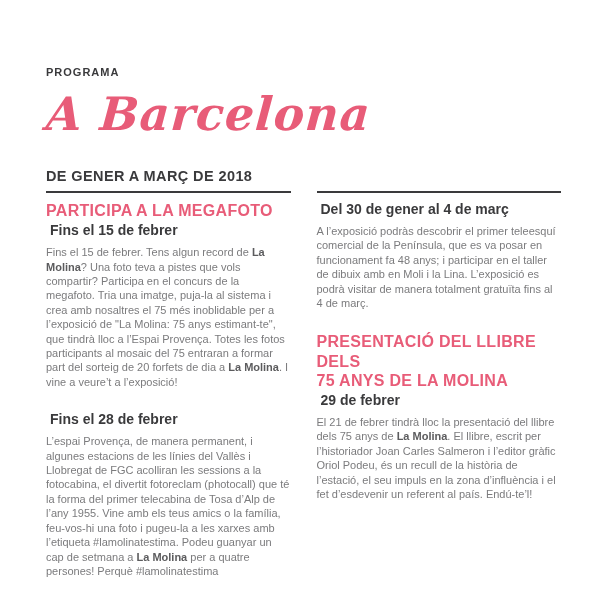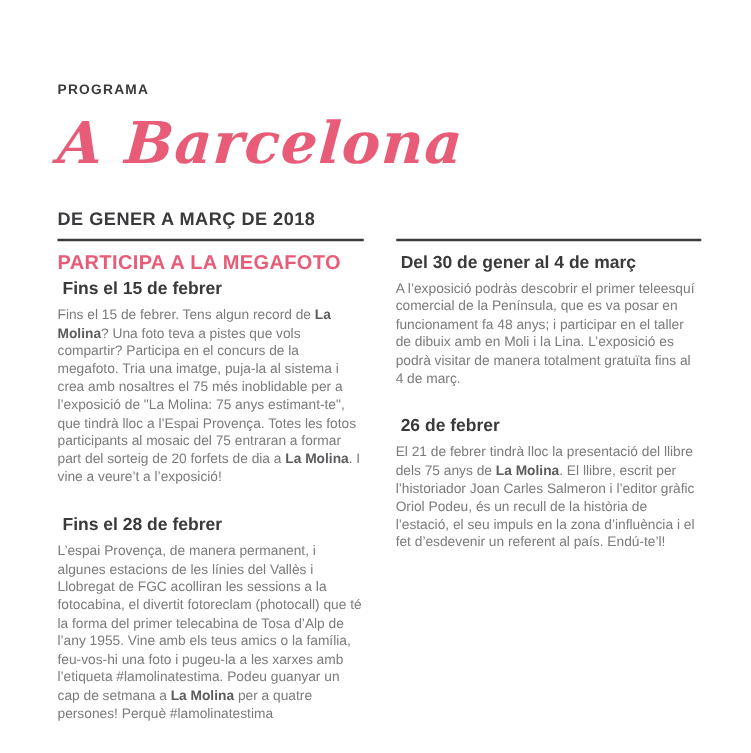--- a/index.html
+++ b/index.html
@@ -116,19 +116,21 @@
 
     <div class="col">
       <hr class="rule">
 
       <div class="section">
         <h3 class="section-date">Del 30 de gener al 4 de març</h3>
         <p class="body-par"><span>A l’exposició podràs descobrir el primer teleesquí comercial de la Península, que es va posar en funcionament fa 48 anys; i participar en el taller de dibuix amb en Moli i la Lina. L’exposició es podrà visitar de manera totalment gratuïta fins al 4 de març.</span></p>
       </div>
 
       <div class="section">
-        <h3 class="section-date">26 de febrer</h3>
+        <h2 class="section-title">PRESENTACIÓ DEL LLIBRE DELS
+75 ANYS DE LA MOLINA</h2>
+        <h3 class="section-date">29 de febrer</h3>
         <p class="body-par"><span>El 21 de febrer tindrà lloc la presentació del llibre dels 75 anys de </span><span class="b">La Molina</span><span>. El llibre, escrit per l’historiador Joan Carles Salmeron i l’editor gràfic Oriol Podeu, és un recull de la història de l’estació, el seu impuls en la zona d’influència i el fet d’esdevenir un referent al país. Endú-te’l!</span></p>
       </div>
     </div>
 
   </div>
 </div>
 
 </body></html>

